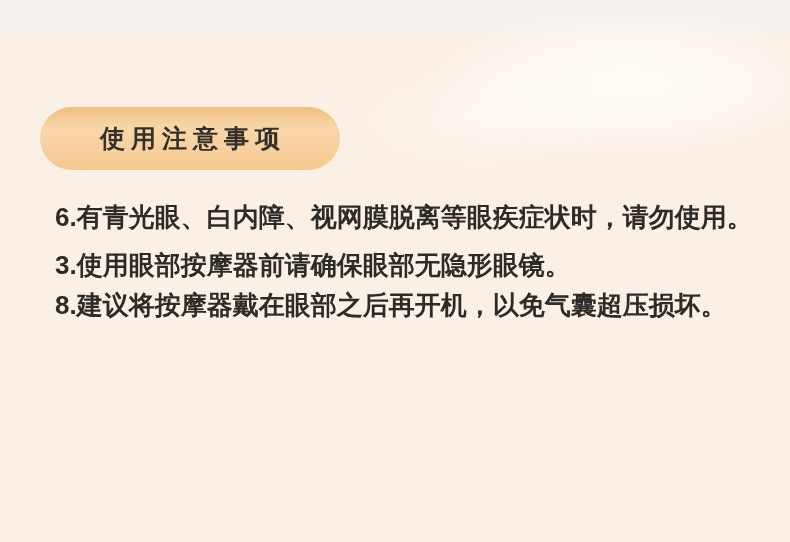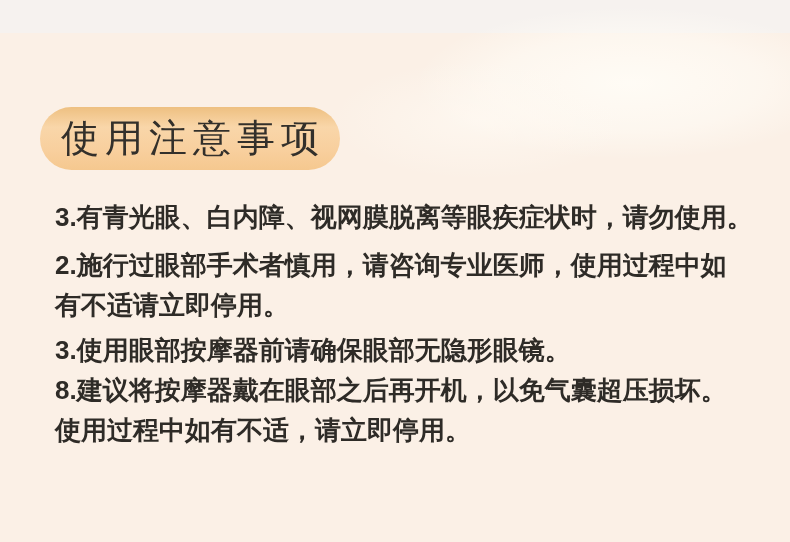--- a/index.html
+++ b/index.html
@@ -53,22 +53,22 @@
     top: 107px;
     width: 300px;
     height: 63px;
     border-radius: 34px;
     background: linear-gradient(180deg, #EEC081 0%, #F9D6A9 32%, #F8CF9D 70%, #F5C88F 100%);
     display: flex;
     align-items: center;
     justify-content: center;
   }
   .badge-label {
-    font-size: 38px;
-    font-weight: 400;
+    font-size: 25px;
+    font-weight: 700;
     color: #33302B;
     letter-spacing: 6px;
     padding-left: 6px; 
     white-space: nowrap;
   }
   
   .list {
     position: absolute;
     left: 55px;
     top: 197px;
@@ -93,28 +93,23 @@
 <div class="top-band"></div>
 <div class="cloud-light"></div>
 <div class="cloud-light2"></div>
 
 <div class="badge">
   <span class="badge-label">使用注意事项</span>
 </div>
 
 <div class="list">
   <p class="item item-1">
-    <span class="line">3.有青光眼、白内障、视网膜脱离等眼疾症状时，请勿使用。</span>
-  </p>
-  <p class="item item-2">
-    <span class="line">2.施行过眼部手术者慎用，请咨询专业医师，使用过程中如</span>
-    <span class="line">有不适请立即停用。</span>
+    <span class="line">6.有青光眼、白内障、视网膜脱离等眼疾症状时，请勿使用。</span>
   </p>
   <p class="item item-3">
     <span class="line">3.使用眼部按摩器前请确保眼部无隐形眼镜。</span>
   </p>
   <p class="item item-4">
     <span class="line">8.建议将按摩器戴在眼部之后再开机，以免气囊超压损坏。</span>
   </p>
   <p class="item item-5">
-    <span class="line">使用过程中如有不适，请立即停用。</span>
   </p>
 </div>
 
 </body></html>

